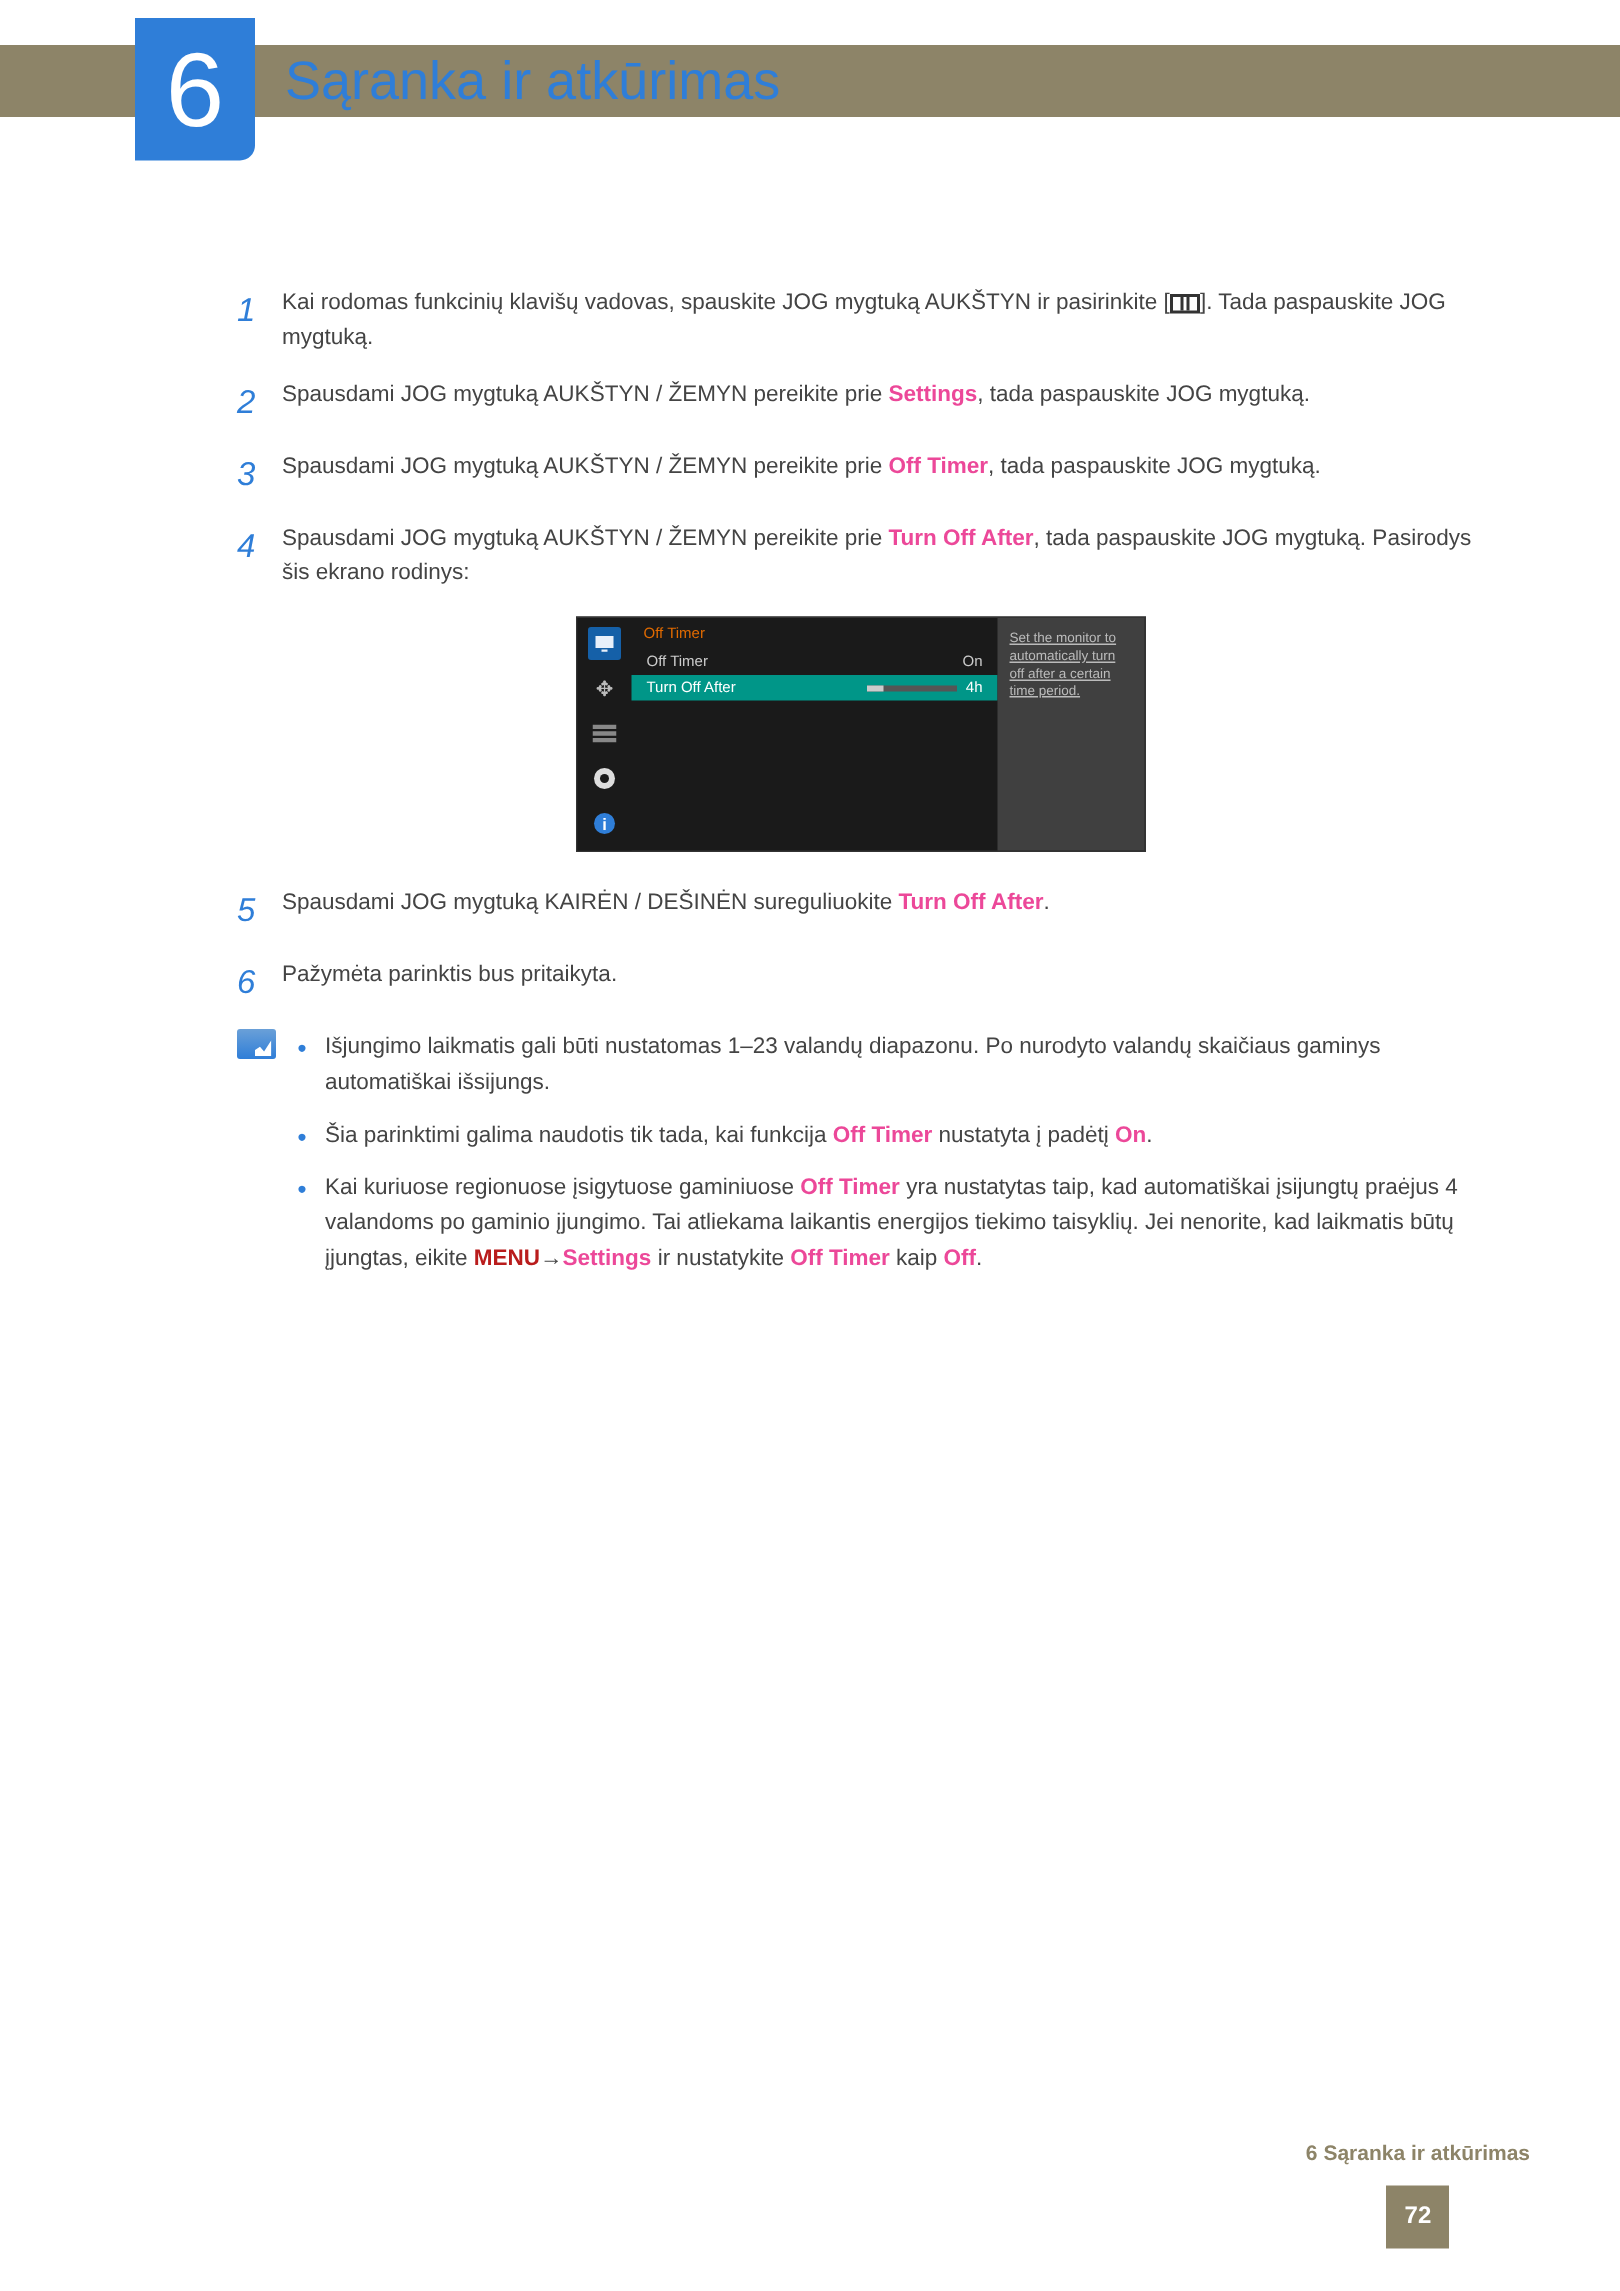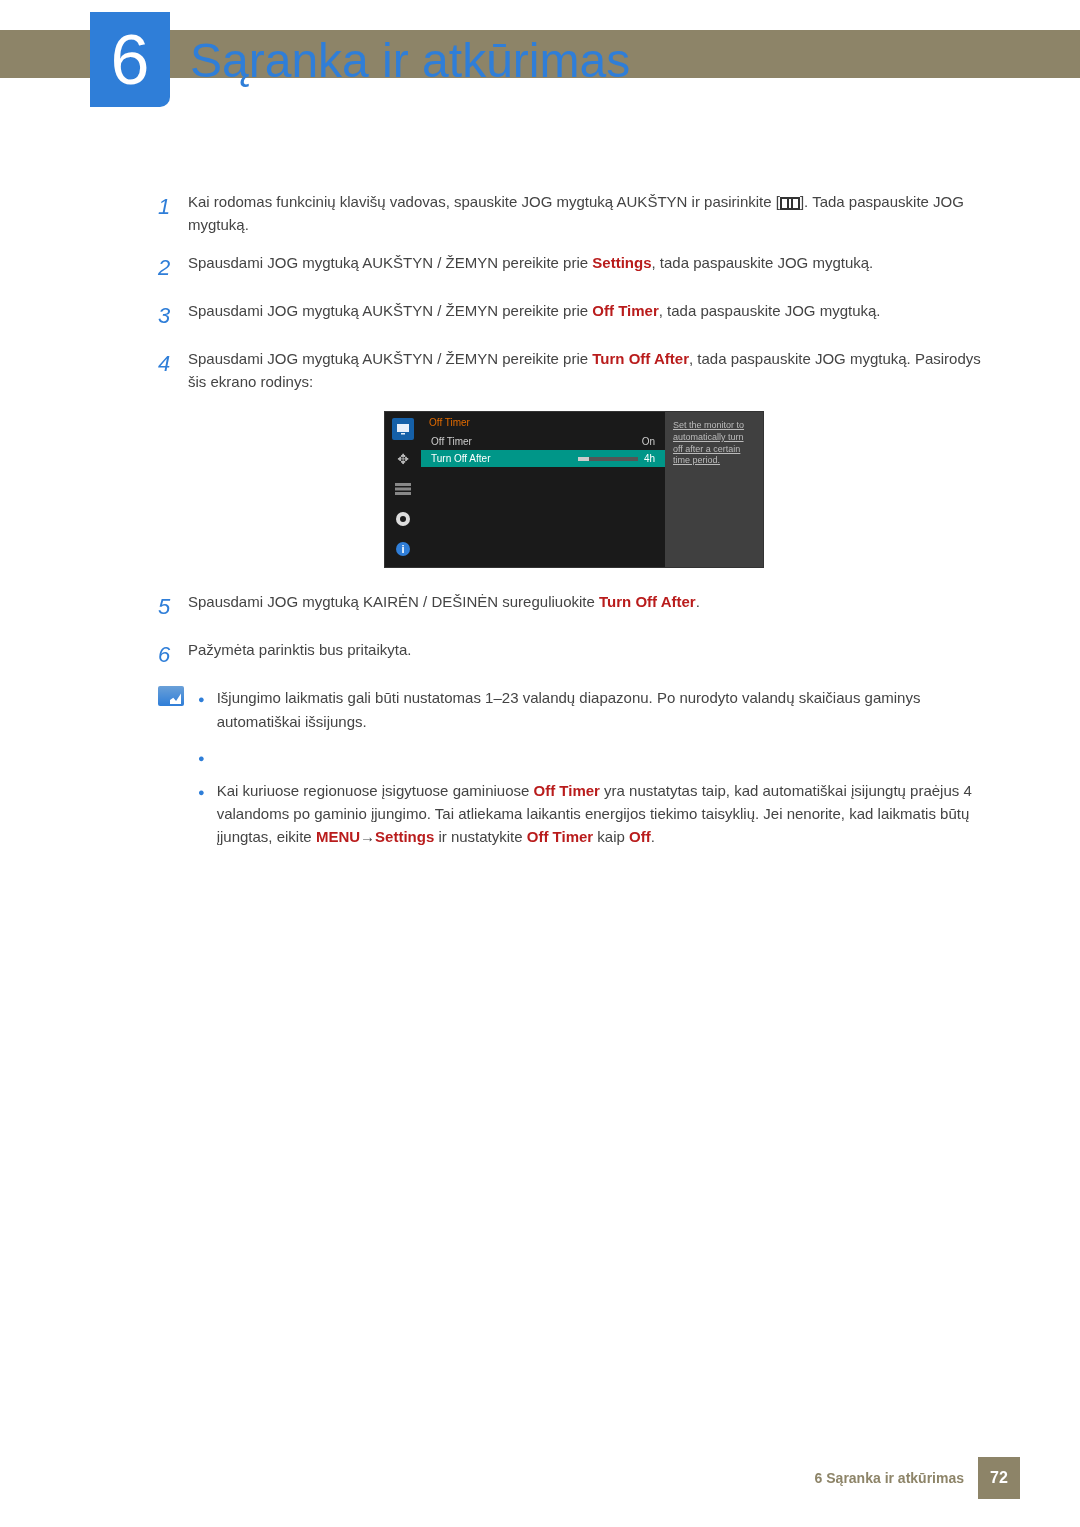--- a/index.html
+++ b/index.html
@@ -1,29 +1,29 @@
 <!DOCTYPE html>
 <html><head>
 <meta charset="utf-8">
 <style>
   * { margin:0; padding:0; box-sizing:border-box; }
   body { font-family: Arial, Helvetica, sans-serif; background:#fff; color:#333; width:1080px; }
   .page { position:relative; width:1080px; height:1527px; }
   .top-band { position:absolute; top:30px; left:0; right:0; height:48px; background:#8d8468; }
   .chapter-box { position:absolute; top:12px; left:90px; width:80px; height:95px; background:#2f7ed8; border-radius:0 0 10px 0; display:flex; align-items:center; justify-content:center; }
   .chapter-num { color:#fff; font-size:70px; font-weight:400; }
-  .chapter-title { position:absolute; top:33px; left:190px; color:#2f7ed8; font-size:48px; font-weight:400; }
+  .chapter-title { position:absolute; top:33px; left:190px; color:#2f7ed8; font-size:36px; font-weight:400; }
   .content { position:absolute; top:190px; left:158px; right:90px; }
   .section-heading { color:#2f7ed8; font-size:20px; font-weight:700; margin-bottom:22px; }
   .section-num { margin-right:18px; }
   .step-list { list-style:none; }
   .step { display:flex; margin-bottom:14px; line-height:1.55; font-size:15px; color:#444; }
   .step-n { color:#2f7ed8; font-size:22px; font-style:italic; font-weight:400; width:30px; flex-shrink:0; }
   .step-body { flex:1; }
-  .hl { color:#b91c1c; font-weight:700; }
+  .hl { color:#ec4899; font-weight:700; }
   .hlb { color:#b91c1c; font-weight:700; }
   .menu-icon { display:inline-block; width:20px; height:13px; border:2px solid #333; vertical-align:middle; position:relative; }
   .menu-icon::before, .menu-icon::after { content:""; position:absolute; top:0; bottom:0; width:2px; background:#333; }
   .menu-icon::before { left:5px; }
   .menu-icon::after { right:5px; }
 
   .osd-wrap { display:flex; justify-content:center; margin:18px 0 22px; }
   .osd { width:380px; background:#1a1a1a; border:1px solid #333; display:flex; font-size:10px; }
   .osd-side { width:36px; background:#1a1a1a; display:flex; flex-direction:column; align-items:center; padding-top:6px; gap:8px; }
   .osd-ico { width:22px; height:22px; display:flex; align-items:center; justify-content:center; color:#bbb; font-size:14px; }
@@ -37,21 +37,21 @@
   .osd-spacer { height:100px; }
   .osd-right { width:98px; background:#404040; padding:8px 8px; color:#bbb; font-size:9px; line-height:1.3;text-decoration:underline; }
 
   .note-block { display:flex; margin-top:6px; }
   .note-icon { width:26px; height:20px; background:linear-gradient(#6aa0d8,#2f7ed8); border-radius:2px; margin-right:14px; flex-shrink:0; position:relative; }
   .note-icon::after { content:""; position:absolute; right:3px; bottom:2px; width:11px; height:11px; background:#fff; clip-path:polygon(0 60%,30% 40%,55% 70%,100% 0,100% 100%,0 100%); }
   .note-list { list-style:none; flex:1; }
   .note-item { display:flex; margin-bottom:12px; line-height:1.55; font-size:15px; color:#444; }
   .bullet { color:#2f7ed8; font-size:11px; margin-right:12px; margin-top:5px; }
 
-  .footer { position:absolute; bottom:28px; right:60px; display:flex; align-items:center; gap:14px; }
+  .footer { position:absolute; bottom:28px; right:60px; display:flex; align-items:center; gap:14px;flex-direction:column; }
   .footer-text { color:#8d8468; font-size:14px; font-weight:700; }
   .footer-badge { background:#8d8468; color:#fff; width:42px; height:42px; display:flex; align-items:center; justify-content:center; font-size:16px; font-weight:700; }
   .arrow { display:inline-block; }
 </style>
 </head>
 <body>
 
 <div class="page">
   <div class="top-band"></div>
   <div class="chapter-box">
@@ -154,20 +154,23 @@
 
     <div class="note-block">
       <div class="note-icon"></div>
       <ul class="note-list">
         <li class="note-item">
           <span class="bullet">●</span>
           <span>Išjungimo laikmatis gali būti nustatomas 1–23 valandų diapazonu. Po nurodyto valandų skaičiaus gaminys automatiškai išsijungs.</span>
         </li>
         <li class="note-item">
           <span class="bullet">●</span>
+          <span>
+            <span>Šia parinktimi galima naudotis tik tada, kai funkcija </span><span class="hl">Off Timer</span><span> nustatyta į padėtį </span><span class="hl">On</span><span>.</span>
+          </span>
         </li>
         <li class="note-item">
           <span class="bullet">●</span>
           <span>
             <span>Kai kuriuose regionuose įsigytuose gaminiuose </span><span class="hl">Off Timer</span><span> yra nustatytas taip, kad automatiškai įsijungtų praėjus 4 valandoms po gaminio įjungimo. Tai atliekama laikantis energijos tiekimo taisyklių. Jei nenorite, kad laikmatis būtų įjungtas, eikite </span><span class="hlb">MENU</span><span class="arrow"> → </span><span class="hl">Settings</span><span> ir nustatykite </span><span class="hl">Off Timer</span><span> kaip </span><span class="hl">Off</span><span>.</span>
           </span>
         </li>
       </ul>
     </div>
   </div>

